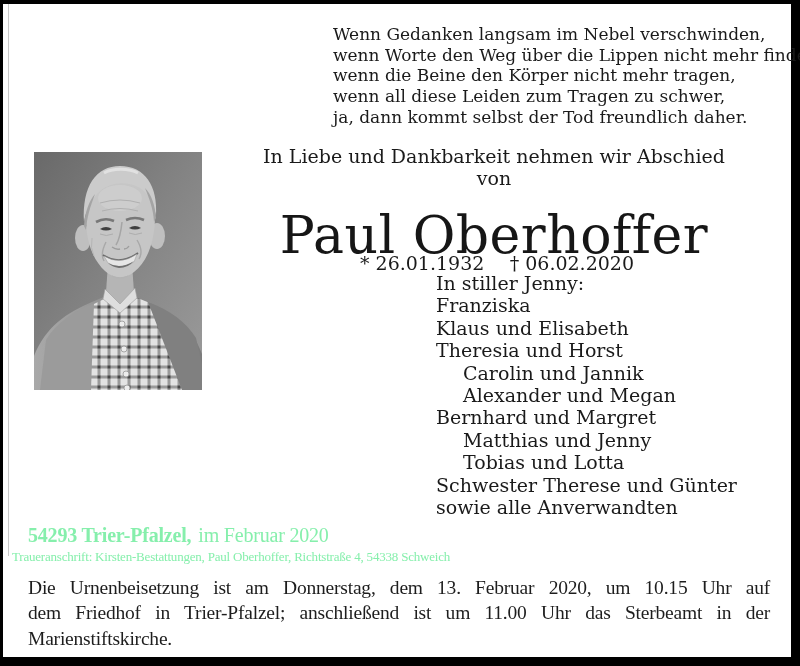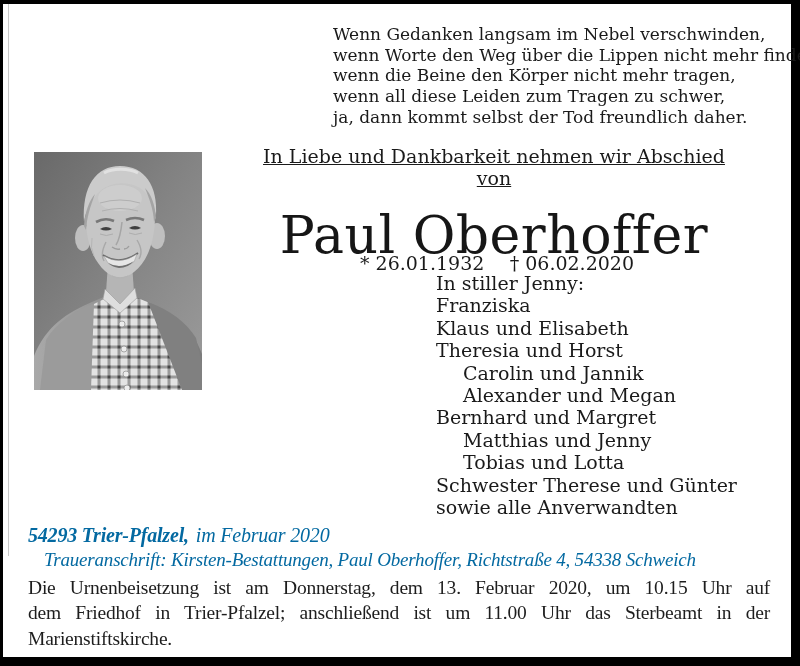--- a/index.html
+++ b/index.html
@@ -25,21 +25,21 @@
 
   
   .poem{
     left:333px; top:24px;
     font-size:17px; line-height:20.7px;
     white-space:nowrap;
   }
 
   
   .centerblock{ left:244px; top:145px; width:500px; text-align:center; }
-  .intro{ font-size:19px; line-height:22px;text-decoration:underline; }
+  .intro{ font-size:19px; line-height:22px; }
   .name{
     margin-top:20px;
     font-size:52px; font-weight:normal; line-height:52px;
     letter-spacing:0.5px; color:#161616;
     white-space:nowrap;
   }
   .dates{
     left:360px; top:252px; width:274px;
     display:flex; justify-content:space-between;
     font-size:19px; white-space:nowrap;
@@ -47,28 +47,27 @@
 
   
   .mourners{ left:436px; top:272px; font-size:19px; line-height:22.4px; }
   .mourners .row{ white-space:nowrap; }
   .mourners .indent{ padding-left:27px; }
 
   
   .footer-line{
     font-family:"Liberation Serif", serif;
     letter-spacing:-0.2px;
-    color:#0369a1;
+    color:#86efac;
     white-space:nowrap;
-    font-style:italic;
   }
   .place{ left:28px; top:524px; font-size:20px; }
   .place .bold{ font-weight:bold; }
   .place .reg{ margin-left:7px; }
-  .address{ left:44px; top:549px; font-size:19px; }
+  .address{ left:12px; top:549px; font-size:13px; }
   .funeral{
     left:28px; top:575px; width:742px;
     font-family:Liberation Serif, serif;
     font-size:19.5px; line-height:25.4px;
     letter-spacing:-0.2px; color:#1d1d1d;
   }
   .funeral .jline{ text-align:justify; text-align-last:justify; }
   .funeral .lline{ text-align:left; }
 
   

